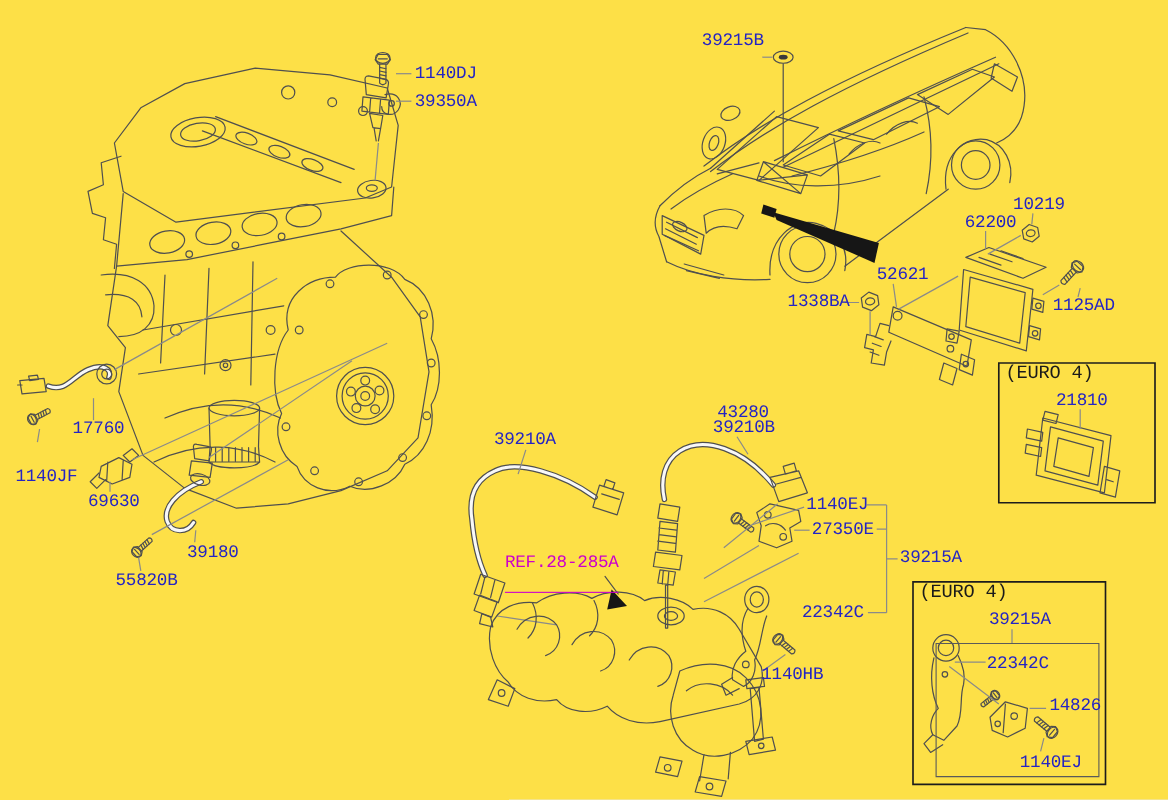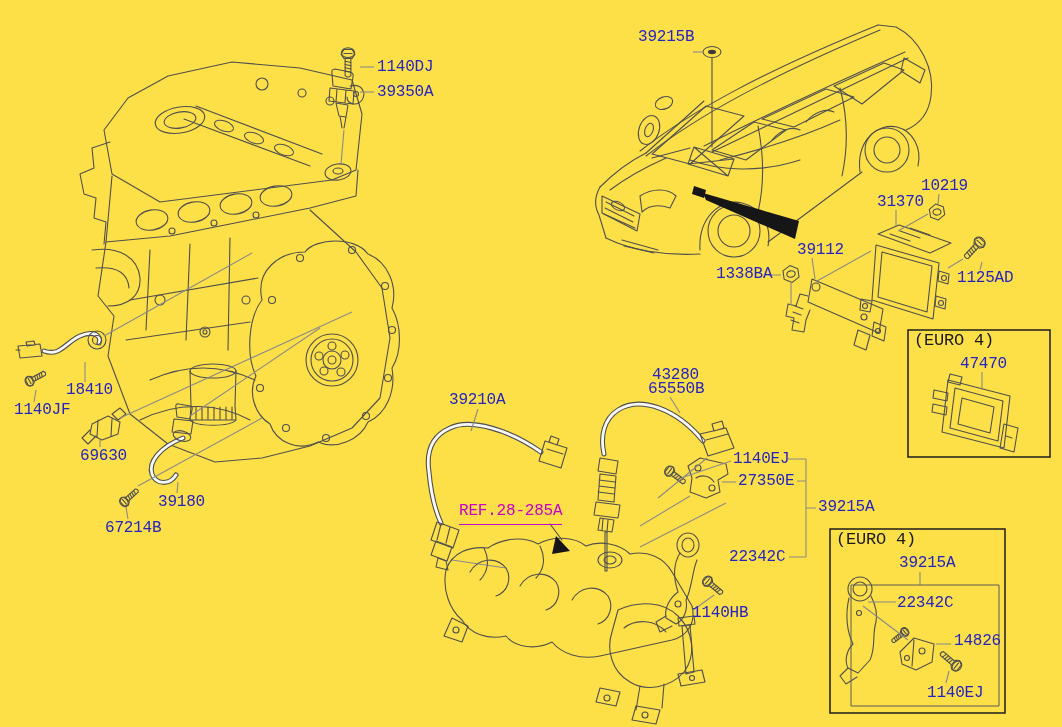--- a/index.html
+++ b/index.html
@@ -7,21 +7,21 @@
     position:relative;width:1062px;height:727px;background:#fde047;
     font-family:Liberation Mono, monospace;overflow:hidden;
   }
   #art{position:absolute;left:0;top:0;}
   .lbl{
     position:absolute;font-size:16px;line-height:16px;white-space:nowrap;
     color:#2424c4;letter-spacing:-0.2px;
   }
   .cap{color:#1a1a1a;font-size:17px;}
   .ref{
-    color:#cc00cc;border-bottom:1.5px solid #cc00cc;padding-bottom:5px;
+    color:#cc00cc;border-bottom:1.5px solid #cc00cc;padding-bottom:19px;
     cursor:pointer;
   }
   svg *{vector-effect:non-scaling-stroke;}
   .art-line{stroke:#4f4f4f;stroke-width:1.1;fill:none;stroke-linejoin:round;stroke-linecap:round;}
   .leader{stroke:#8a8a8a;stroke-width:1.1;fill:none;}
   .tube-o{stroke:#4f4f4f;stroke-width:5;fill:none;stroke-linecap:round;}
   .tube-i{stroke:#f8f8f8;stroke-width:2.8;fill:none;stroke-linecap:round;}
   .boxline{stroke:#1c1c1c;stroke-width:1.5;fill:none;}
   .boxline2{stroke:#5a5a5a;stroke-width:1;fill:none;}
   .solid{fill:#161616;stroke:none;}
@@ -320,41 +320,41 @@
 
   <rect x="908" y="330" width="142" height="127" class="boxline"></rect>
   <rect x="830" y="529" width="175" height="184" class="boxline"></rect>
   <rect x="851" y="585" width="148" height="121" class="boxline2"></rect>
 </svg>
 
 <div class="lbl" style="left:377px;top:59px">1140DJ</div>
 <div class="lbl" style="left:377px;top:84px">39350A</div>
 <div class="lbl" style="left:638px;top:29px">39215B</div>
 <div class="lbl" style="left:921px;top:178px">10219</div>
-<div class="lbl" style="left:877px;top:194px">31370</div>
-<div class="lbl" style="left:797px;top:242px">39112</div>
+<div class="lbl" style="left:877px;top:194px">62200</div>
+<div class="lbl" style="left:797px;top:242px">52621</div>
 <div class="lbl" style="left:716px;top:266px">1338BA</div>
 <div class="lbl" style="left:957px;top:270px">1125AD</div>
 <div class="lbl" style="left:652px;top:367px">43280</div>
-<div class="lbl" style="left:648px;top:381px">65550B</div>
+<div class="lbl" style="left:648px;top:381px">39210B</div>
 <div class="lbl" style="left:449px;top:392px">39210A</div>
 <div class="lbl ref" style="left:459px;top:503px">REF.28-285A</div>
 <div class="lbl" style="left:733px;top:451px">1140EJ</div>
 <div class="lbl" style="left:738px;top:473px">27350E</div>
 <div class="lbl" style="left:818px;top:499px">39215A</div>
 <div class="lbl" style="left:729px;top:549px">22342C</div>
 <div class="lbl" style="left:692px;top:605px">1140HB</div>
-<div class="lbl" style="left:66px;top:382px">18410</div>
-<div class="lbl" style="left:14px;top:402px">1140JF</div>
+<div class="lbl" style="left:66px;top:382px">17760</div>
+<div class="lbl" style="left:14px;top:425px">1140JF</div>
 <div class="lbl" style="left:80px;top:448px">69630</div>
-<div class="lbl" style="left:158px;top:494px">39180</div>
-<div class="lbl" style="left:105px;top:520px">67214B</div>
+<div class="lbl" style="left:170px;top:494px">39180</div>
+<div class="lbl" style="left:105px;top:520px">55820B</div>
 
 <div class="lbl cap" style="left:914px;top:333px">(EURO 4)</div>
-<div class="lbl" style="left:960px;top:356px">47470</div>
+<div class="lbl" style="left:960px;top:356px">21810</div>
 
 <div class="lbl cap" style="left:836px;top:532px">(EURO 4)</div>
 <div class="lbl" style="left:899px;top:555px">39215A</div>
 <div class="lbl" style="left:897px;top:595px">22342C</div>
 <div class="lbl" style="left:954px;top:633px">14826</div>
 <div class="lbl" style="left:927px;top:685px">1140EJ</div>
 
 </div>
 
 </body></html>

